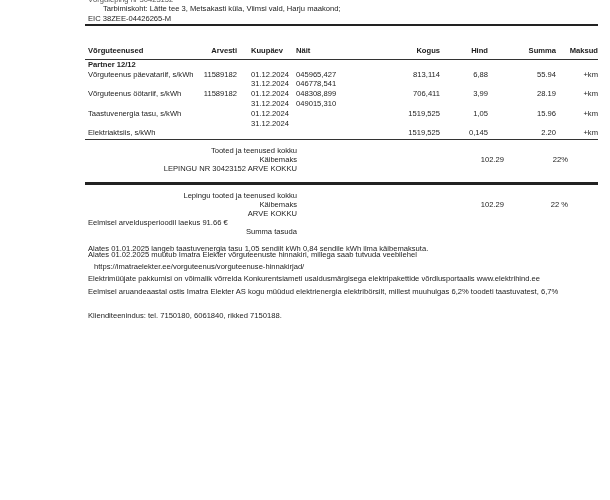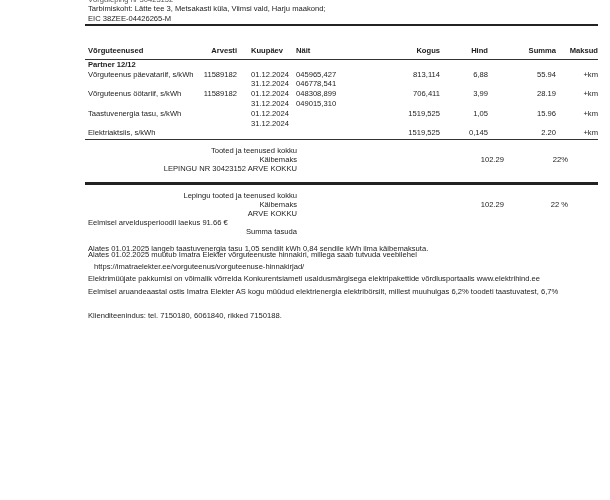--- a/index.html
+++ b/index.html
@@ -3,21 +3,21 @@
 <meta charset="utf-8">
 <style>
   html,body{margin:0;padding:0;background:#fff;}
   .doc{
     position:relative;width:610px;height:500px;background:#fff;overflow:hidden;
     font-family:"Liberation Sans", sans-serif;color:#1c1c1c;font-size:7.6px;
     -webkit-font-smoothing:antialiased;
   }
   .abs{position:absolute;white-space:nowrap;}
   .clip-top{top:-5px;left:88px;color:#555;}
-  .addr{top:4px;left:88px;}
+  .addr{top:4px;left:103px;}
   .eic{top:14px;left:88px;}
 
   
   .tbl{position:absolute;top:24px;left:85px;width:513px;border-top:2px solid #222;}
   .trow{display:grid;grid-template-columns:110px 42px 50px 62px 91px 48px 68px 42px;line-height:9.8px;}
   .thead{font-weight:bold;padding-top:20px;padding-bottom:3px;border-bottom:1.5px solid #333;}
   .c-desc{padding-left:3px;text-align:left;}
   .c-meter{text-align:right;}
   .c-date{padding-left:14px;text-align:left;}
   .c-read{padding-left:9px;text-align:left;}

